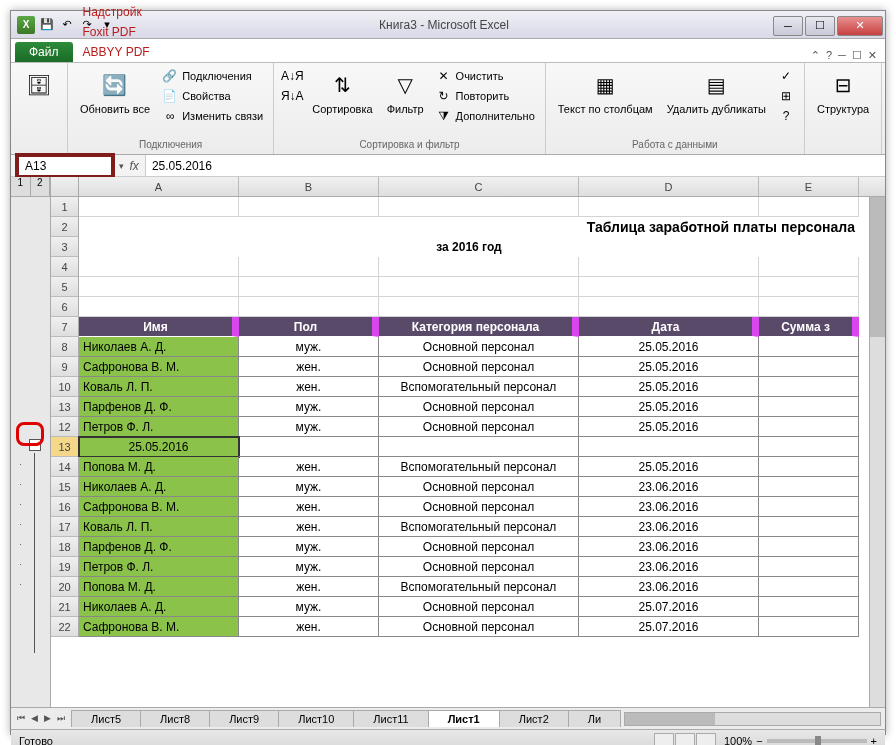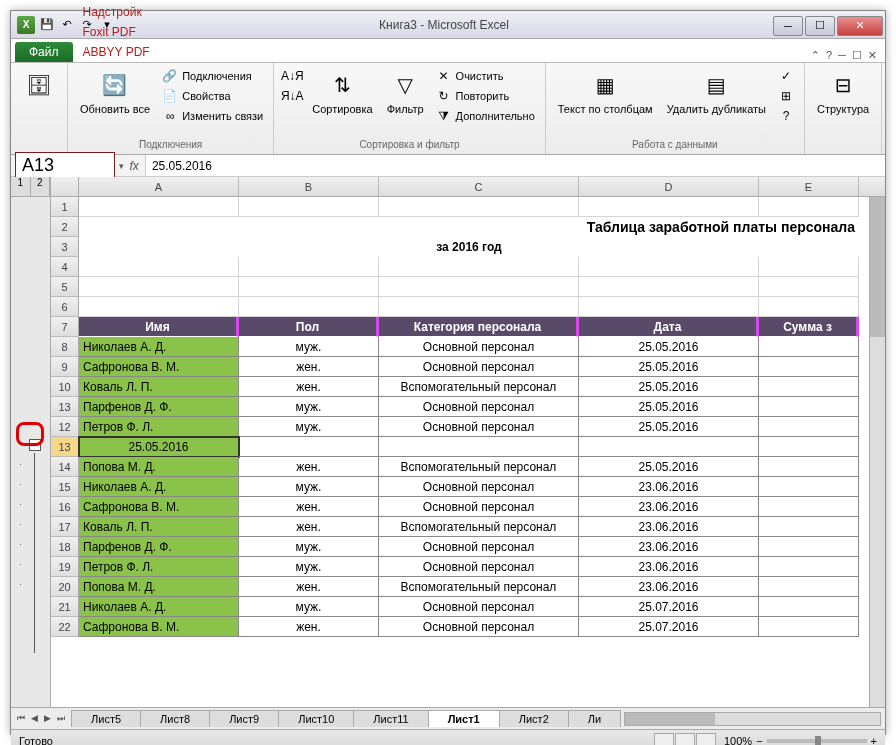--- a/index.html
+++ b/index.html
@@ -31,21 +31,21 @@
 .group-label { font-size: 10px; color: #666; text-align: center; margin-top: 2px; }
 .big-btn { display: flex; flex-direction: column; align-items: center; gap: 2px; padding: 2px 4px; cursor: pointer; }
 .big-btn .ico { width: 32px; height: 32px; display: flex; align-items: center; justify-content: center; font-size: 20px; }
 .big-btn .lbl { font-size: 11px; text-align: center; line-height: 1.1; }
 .small-btn { display: flex; align-items: center; gap: 4px; font-size: 11px; padding: 1px 2px; cursor: pointer; }
 .small-btn .ico { width: 16px; height: 16px; display: flex; align-items: center; justify-content: center; font-size: 12px; }
 .vstack { display: flex; flex-direction: column; gap: 2px; }
 
 
 .formula-row { height: 22px; display: flex; align-items: center; border-bottom: 1px solid #ccc; background: #f3f3f3; }
-.name-box { width: 100px; border: 1px solid #7f1d1d; background: #fff; font-size: 18px; padding: 2px 6px; margin: 0 4px; }
+.name-box { width: 100px; border: 4px solid #7f1d1d; background: #fff; font-size: 12px; padding: 2px 6px; margin: 0 4px; }
 .fx-label { font-style: italic; font-size: 12px; color: #555; padding: 0 6px; }
 .formula-input { flex: 1; border: none; font-size: 12px; padding: 2px 6px; background: #fff; border-left: 1px solid #ccc; height: 100%; }
 
 
 .grid-wrap { display: flex; height: 530px; position: relative; }
 .outline-col { width: 40px; background: #e8e8e8; border-right: 1px solid #aaa; position: relative; }
 .outline-header { height: 20px; display: flex; border-bottom: 1px solid #aaa; }
 .outline-header div { flex: 1; text-align: center; font-size: 10px; border-right: 1px solid #aaa; background: #ddd; cursor: pointer; }
 .outline-body { position: relative; }
 .outline-mark { position: absolute; left: 8px; width: 8px; height: 8px; font-size: 9px; color: #555; }
@@ -62,21 +62,21 @@
 .row { display: flex; height: 20px; }
 .row-h { width: 28px; background: linear-gradient(#f0f0f0, #dedede); border-right: 1px solid #aaa; border-bottom: 1px solid #bbb; text-align: center; font-size: 11px; color: #444; line-height: 20px; cursor: pointer; }
 .row-h.sel { background: #f5d78a; }
 .cell { border-right: 1px solid #d4d4d4; border-bottom: 1px solid #d4d4d4; font-size: 12px; padding: 0 4px; line-height: 20px; overflow: hidden; white-space: nowrap; }
 .cell.col-A { width: 160px; } .cell.col-B { width: 140px; text-align: center; } .cell.col-C { width: 200px; text-align: center; } .cell.col-D { width: 180px; text-align: center; } .cell.col-E { width: 100px; }
 
 .title-row .cell { border: none; }
 .title1 { font-weight: bold; font-size: 14px; text-align: right; }
 .title2 { font-weight: bold; font-size: 12px; text-align: center; }
 
-.thead .cell { background: #5a4a6a; color: #fff; font-weight: bold; text-align: center; border-right: 3px solid #d946ef; border-bottom: 1px solid #fff; }
+.thead .cell { background: #5a4a6a; color: #fff; font-weight: bold; text-align: center; border-right: 7px solid #d946ef; border-bottom: 1px solid #fff; }
 .data-row .cell.col-A { background: #8bc34a; }
 .data-row .cell { border: 1px solid #888; border-top: none; border-left: none; }
 .subtotal .cell.col-A { background: #8bc34a; text-align: center; }
 .subtotal .cell { border: 1px solid #888; border-top: none; border-left: none; }
 .selected { outline: 2px solid #333; outline-offset: -1px; }
 
 
 .sheet-bar { height: 22px; background: #ececec; border-top: 1px solid #aaa; display: flex; align-items: center; }
 .sheet-nav { display: flex; gap: 2px; padding: 0 4px; }
 .sheet-nav span { font-size: 9px; cursor: pointer; color: #555; padding: 0 2px; }

